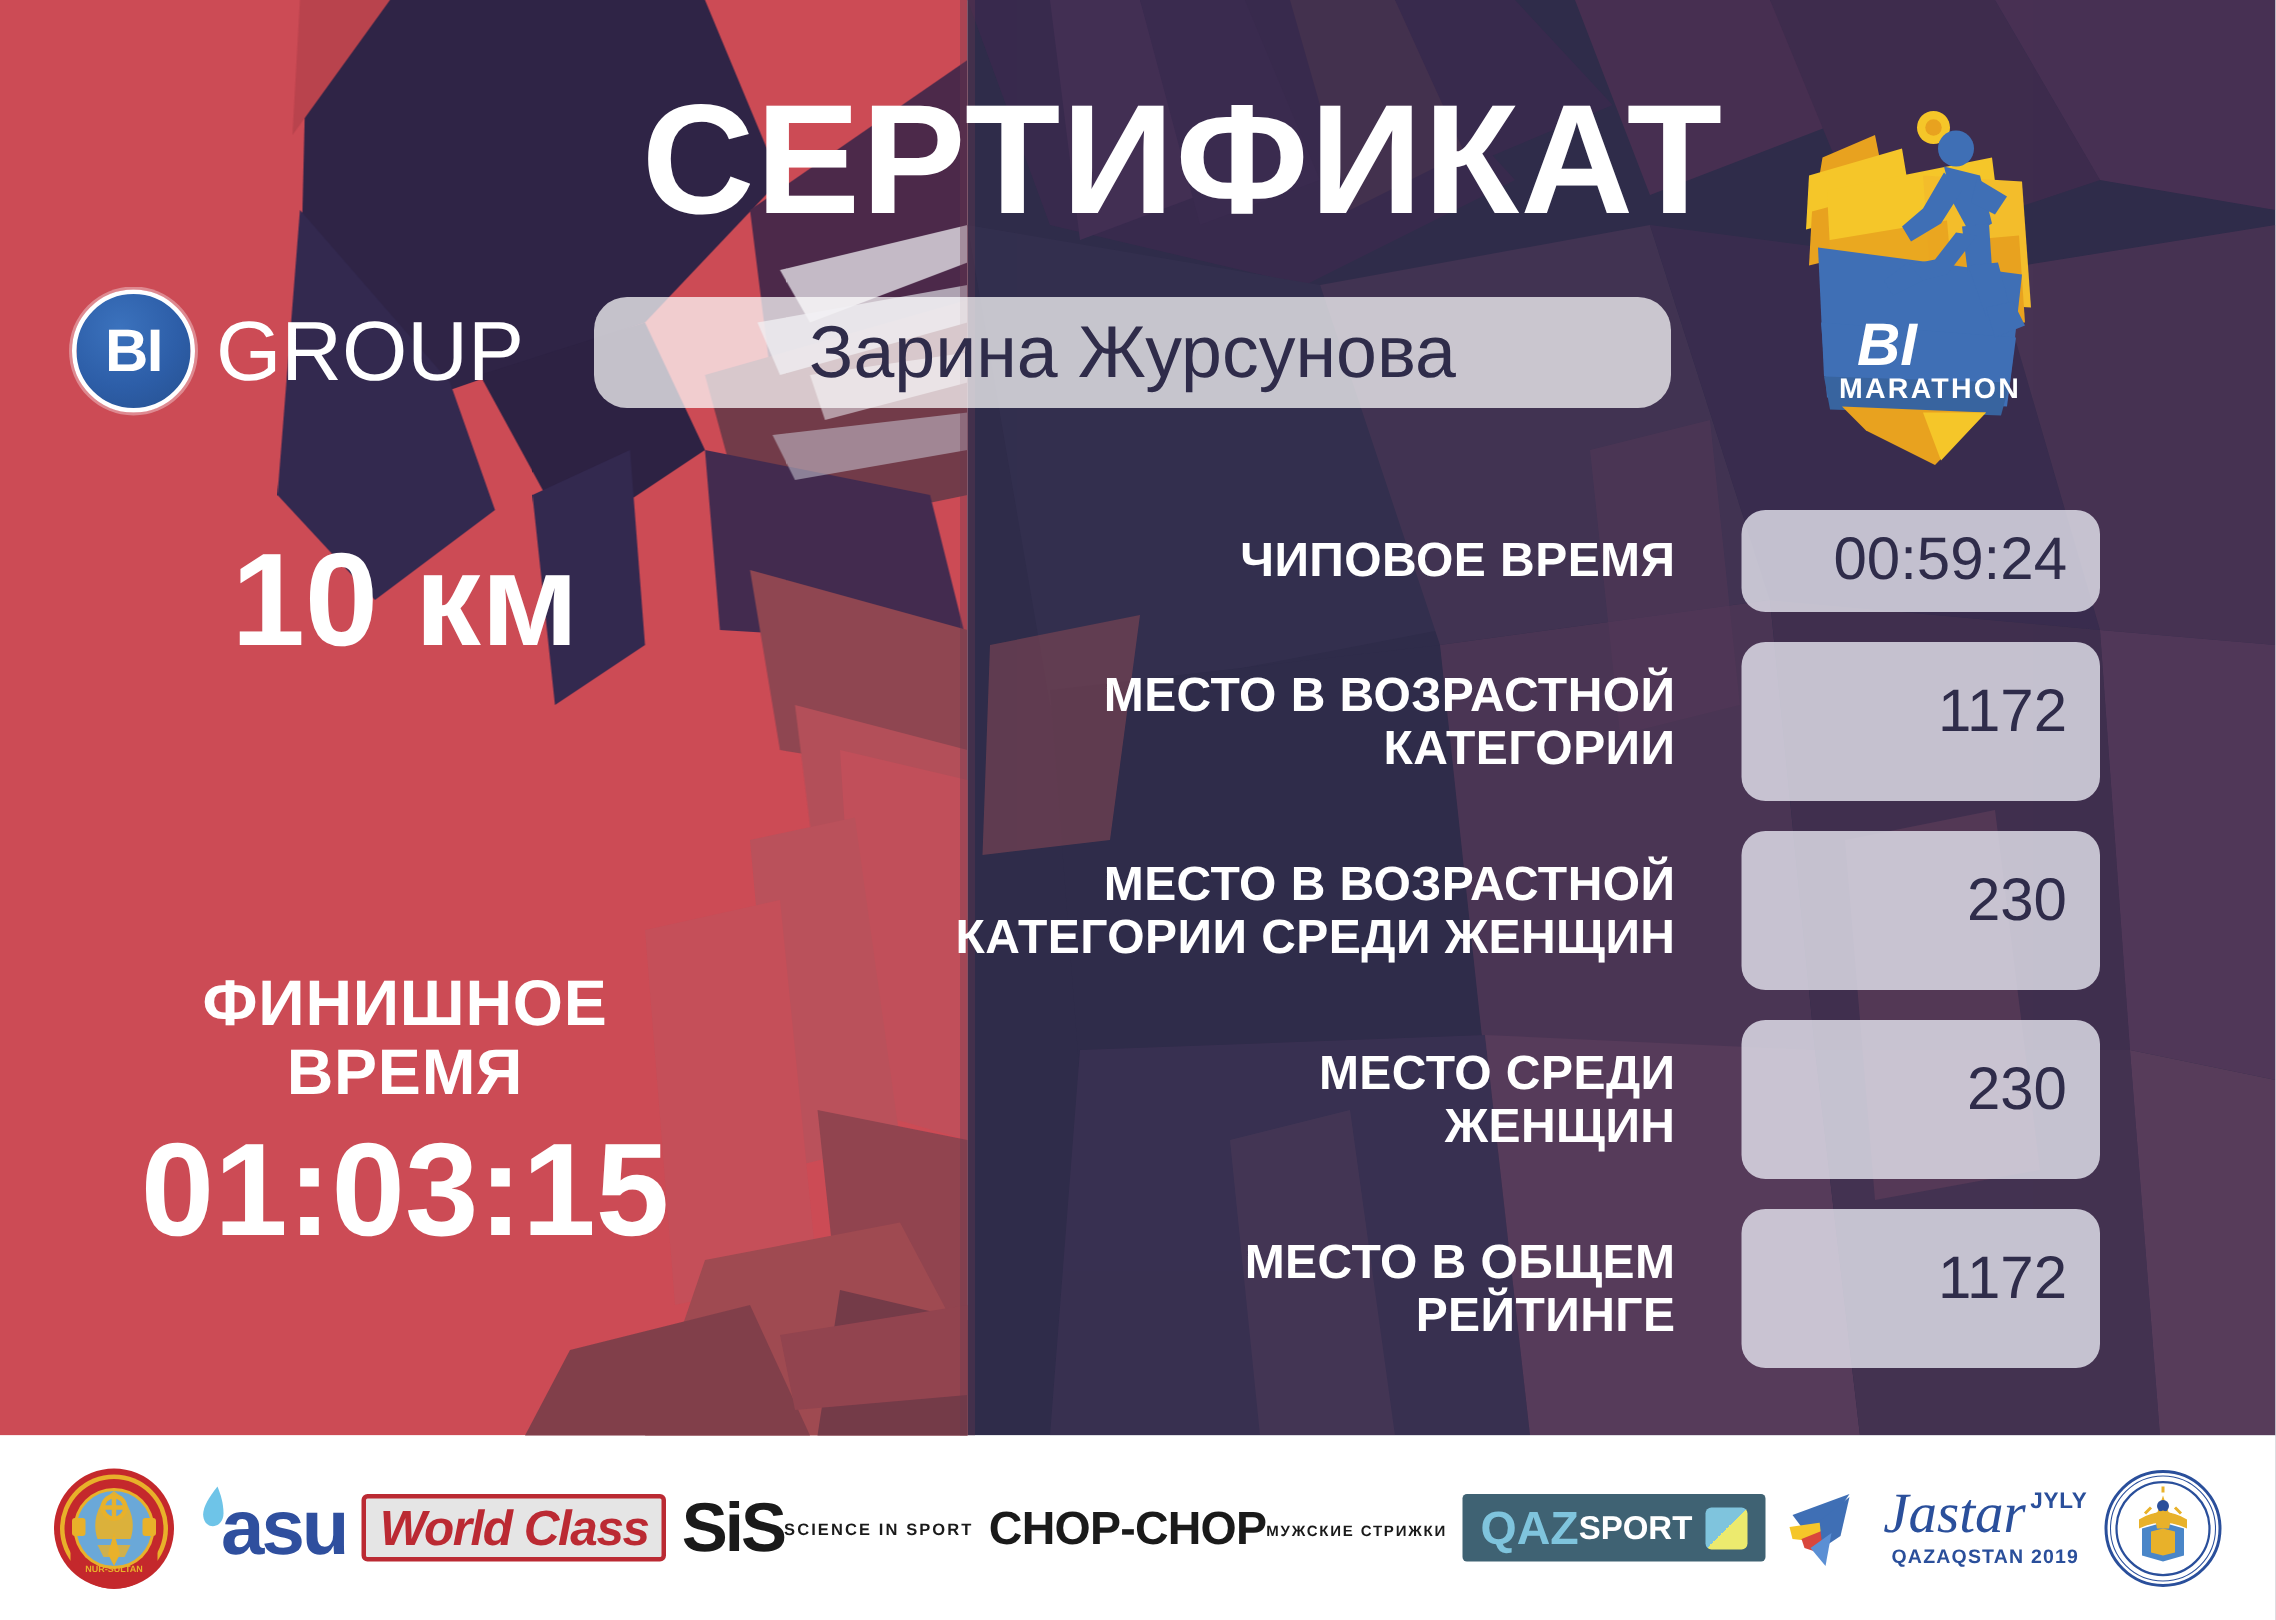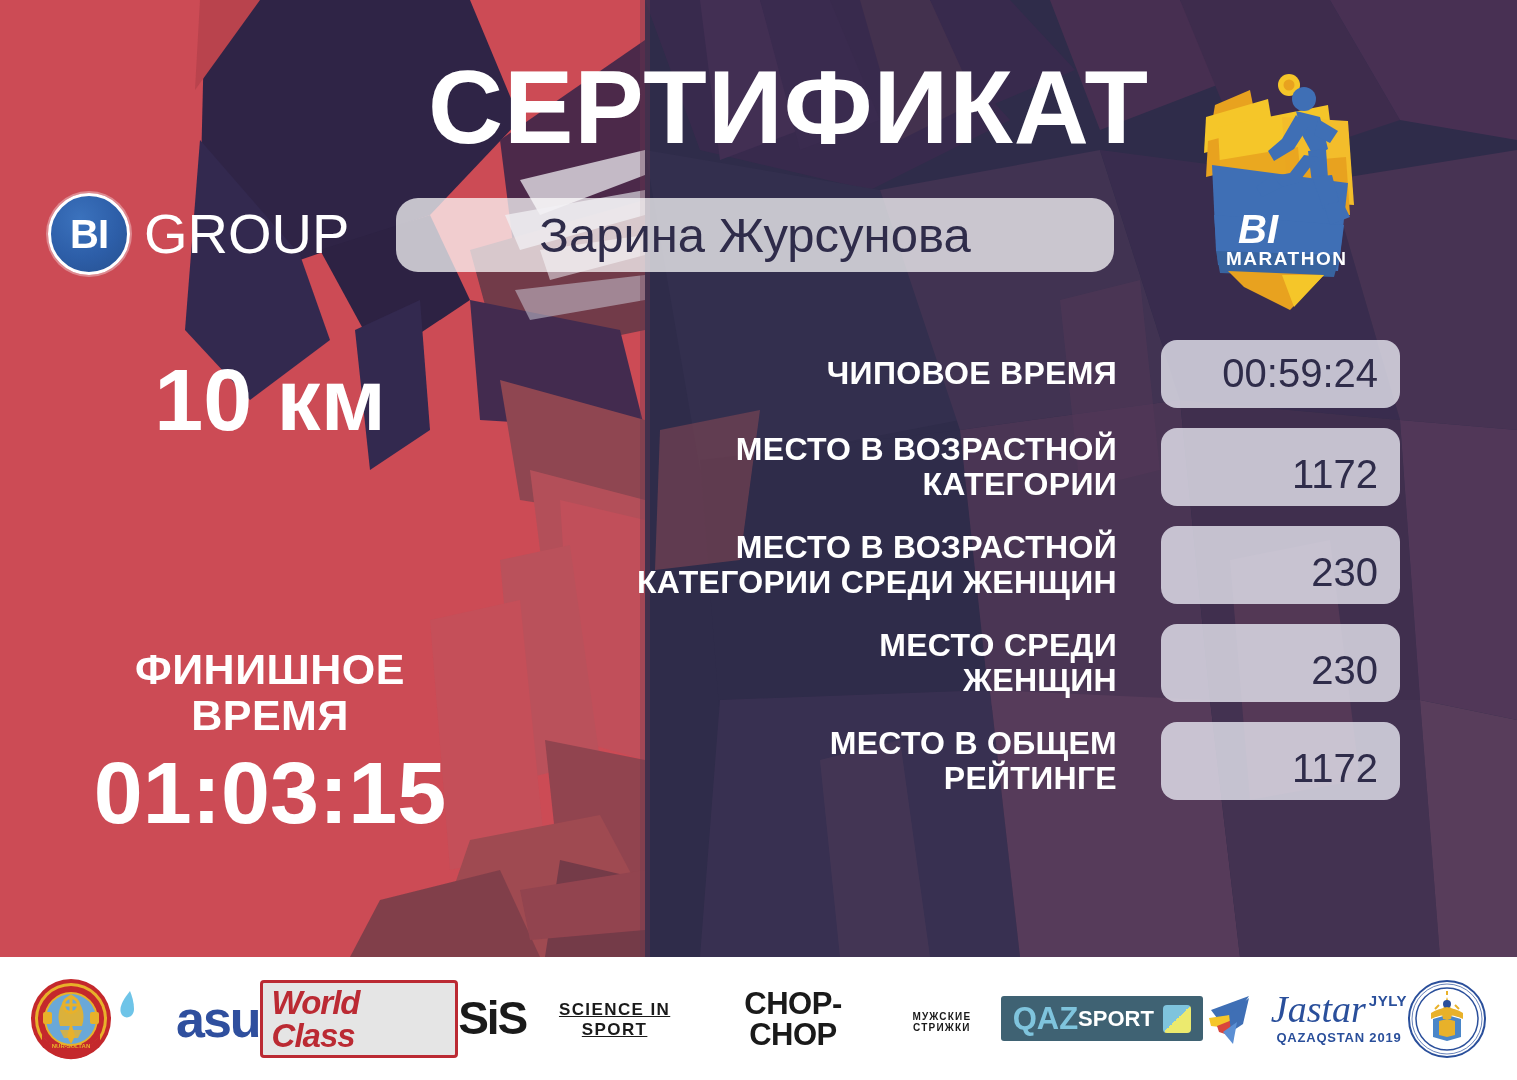--- a/index.html
+++ b/index.html
@@ -104,21 +104,21 @@
     width:239px;
     border-radius:16px;
     background:rgba(230,230,240,.80);
     color:#2f2c4a;
     font-size:40px;
     text-align:right;
     padding:11px 22px 13px 0;
     box-sizing:border-box;
     line-height:1.1;
   }
-  .stat-pill.two-line{padding-top:24px;padding-bottom:10px;}
+  .stat-pill.two-line{padding-top:24px;padding-bottom:38px;}
 
   
   #footer{
     position:absolute;left:0;top:957px;width:1517px;height:123px;
     background:#ffffff;
     display:flex;align-items:center;justify-content:space-around;
     padding:0 30px;box-sizing:border-box;
   }
   .sponsor{display:flex;align-items:center;justify-content:center;}
 
@@ -128,21 +128,21 @@
   }
   .sp-worldclass span{
     color:#bb2a33;font-weight:bold;font-style:italic;font-size:33px;line-height:1;
     letter-spacing:-1px;
   }
   .sp-sis{text-align:center;}
   .sp-sis .sis-main{
     color:#1a1a1a;font-weight:bold;font-size:46px;line-height:.95;letter-spacing:-2px;
   }
   .sp-sis .sis-sub{
-    color:#1a1a1a;font-size:17px;font-weight:bold;letter-spacing:1.4px;margin-top:2px;text-decoration:underline;
+    color:#1a1a1a;font-size:11px;font-weight:bold;letter-spacing:1.4px;margin-top:2px;
   }
   .sp-chop{text-align:center;}
   .sp-chop .chop-main{
     color:#1a1a1a;font-weight:bold;font-size:31px;letter-spacing:-.5px;line-height:1;
   }
   .sp-chop .chop-sub{
     color:#1a1a1a;font-size:10px;font-weight:bold;letter-spacing:1.2px;margin-top:6px;
   }
   .sp-qaz{
     background:#3f6273;border-radius:3px;padding:7px 12px;
@@ -161,21 +161,21 @@
     line-height:.9;
   }
   .sp-jastar .j-jyly{
     color:#2a4f9b;font-size:15px;font-weight:bold;letter-spacing:.5px;
   }
   .sp-jastar .j-sub{
     color:#2a4f9b;font-size:13px;font-weight:bold;letter-spacing:.8px;margin-top:4px;
   }
   .sp-asu{display:flex;align-items:center;}
   .sp-asu span{
-    color:#2f4f9e;font-weight:bold;font-size:52px;line-height:1;letter-spacing:-2px;margin-left:44px;
+    color:#2f4f9e;font-weight:bold;font-size:52px;line-height:1;letter-spacing:-2px;
   }
 </style>
 </head>
 <body>
 
 <div id="cert">
 
   <div id="art">
     <svg viewBox="0 0 1517 957" xmlns="http://www.w3.org/2000/svg" aria-hidden="true">
       <defs>

